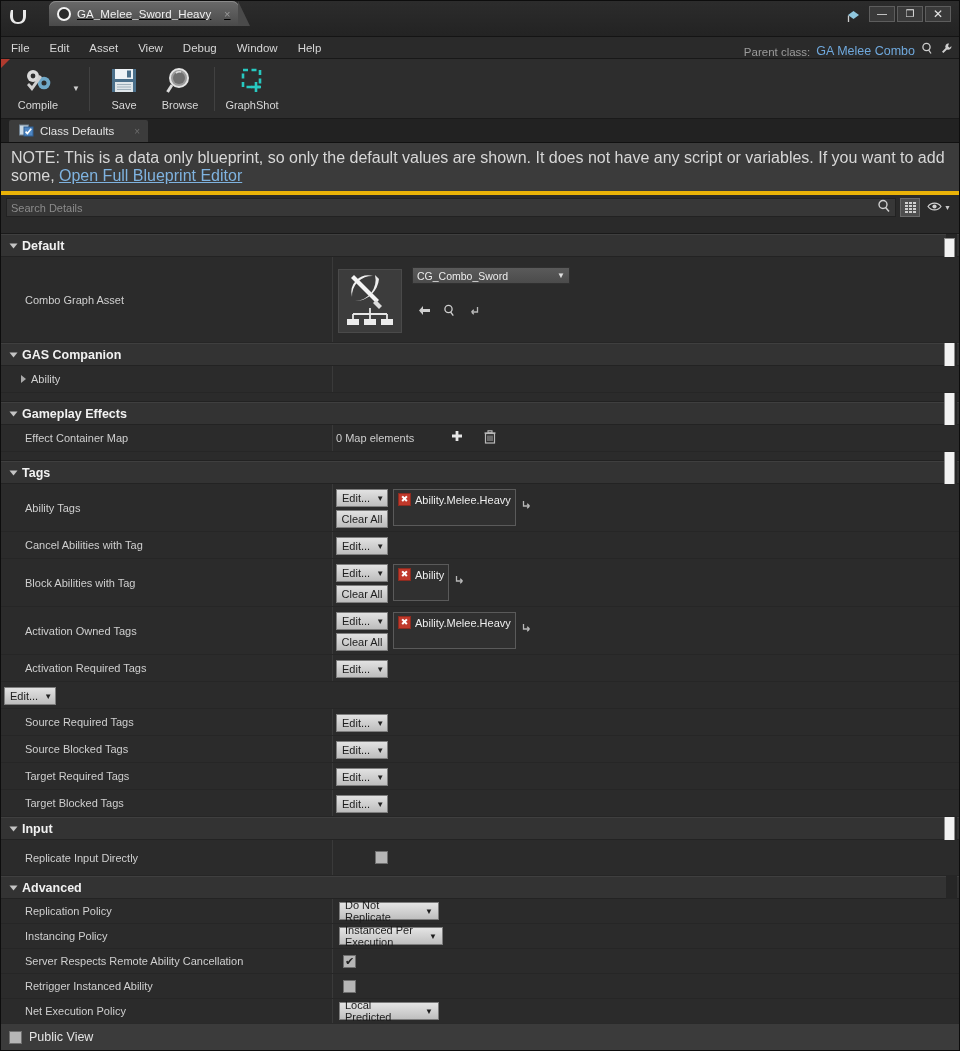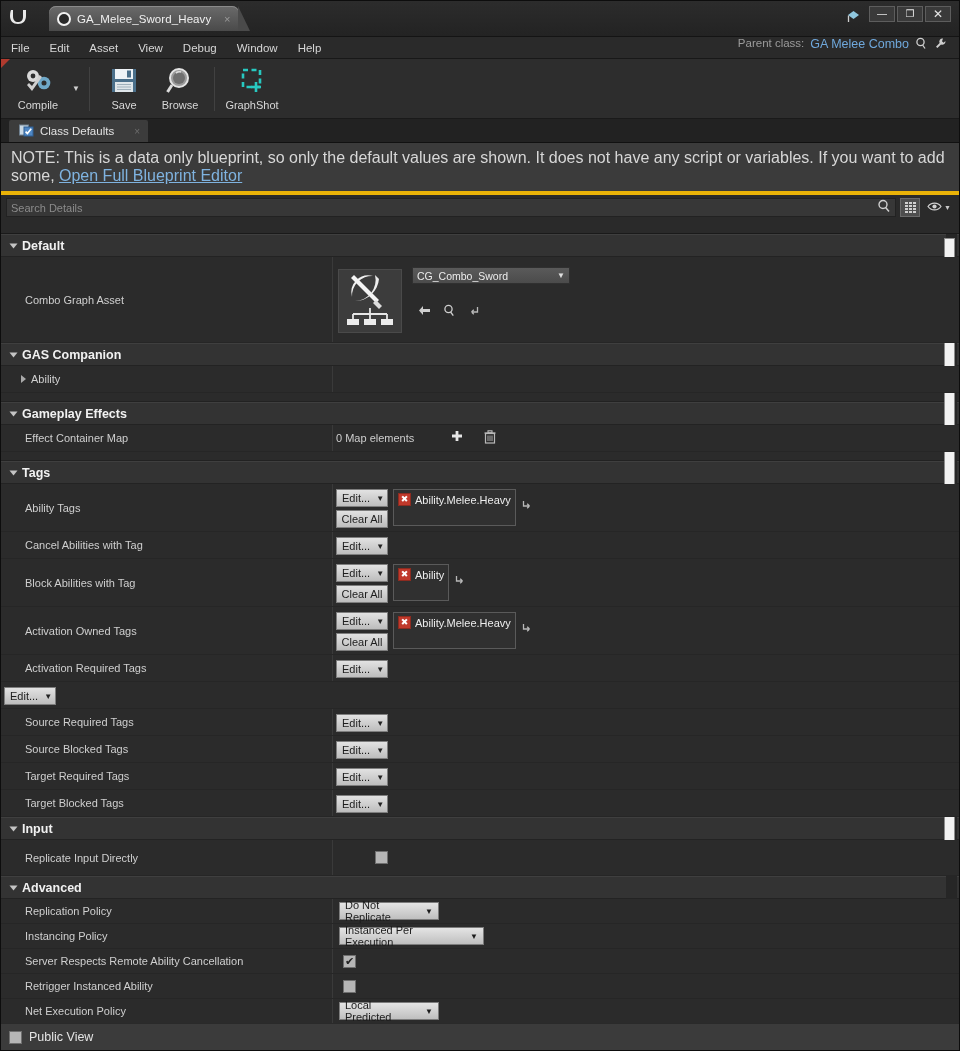--- a/index.html
+++ b/index.html
@@ -27,21 +27,21 @@
     display: flex; align-items: flex-end;
     flex: 0 0 36px;
   }
   .ue-logo {
     width: 34px; height: 34px;
     display: flex; align-items: center; justify-content: center;
     color: #e8e8e8; font-size: 19px; font-weight: bold;
     font-family: "Liberation Serif", serif;
     padding-bottom: 4px;
   }
-  .tab-strip { display: flex; align-items: center; height: 100%; margin-left: 14px; }
+  .tab-strip { display: flex; align-items: flex-start; height: 100%; margin-left: 14px; text-decoration: underline; }
   .win-tab {
     height: 25px;
     background: linear-gradient(#6a6a6a, #4a4a4a);
     border-radius: 7px 7px 0 0;
     display: flex; align-items: center;
     padding: 0 6px 0 8px;
     color: #f0f0f0; font-size: 11.5px;
     box-shadow: inset 0 1px 0 #8a8a8a;
     position: relative;
   }
@@ -82,22 +82,22 @@
     display: flex; align-items: center;
     flex: 0 0 22px;
     position: relative;
   }
   .menu-item {
     padding: 0 10px; height: 100%;
     display: flex; align-items: center;
     color: #d6d6d6; font-size: 11.5px;
   }
   .parent-class {
-    position: absolute; right: 12px; top: 0; height: 100%;
-    display: flex; align-items: flex-start; gap: 6px;
+    position: absolute; right: 6px; top: 0; height: 100%;
+    display: flex; align-items: flex-end; gap: 6px;
   }
   .pc-label { color: #9b9b9b; font-size: 11.5px; }
   .pc-value { color: #6fa8dc; font-size: 12.5px; }
   .pc-icon { color: #c9c9c9; font-size: 12px; }
 
   
   .toolbar {
     height: 60px; background: #2d2d2d;
     border-bottom: 1px solid #1a1a1a;
     display: flex; align-items: center;
@@ -802,21 +802,21 @@
         <span class="dd" style="width:100px;">
           <span>Do Not Replicate</span>
           <span class="ddc">▼</span>
         </span>
       </div>
     </div>
 
     <div class="prow norm">
       <div class="pname">Instancing Policy</div>
       <div class="pval">
-        <span class="dd" style="width:145px;justify-content:center;">
+        <span class="dd" style="width:104px;justify-content:center;">
           <span>Instanced Per Execution</span>
           <span class="ddc">▼</span>
         </span>
       </div>
     </div>
 
     <div class="prow norm">
       <div class="pname">Server Respects Remote Ability Cancellation</div>
       <div class="pval">
         <span class="ue-check">✔</span>

